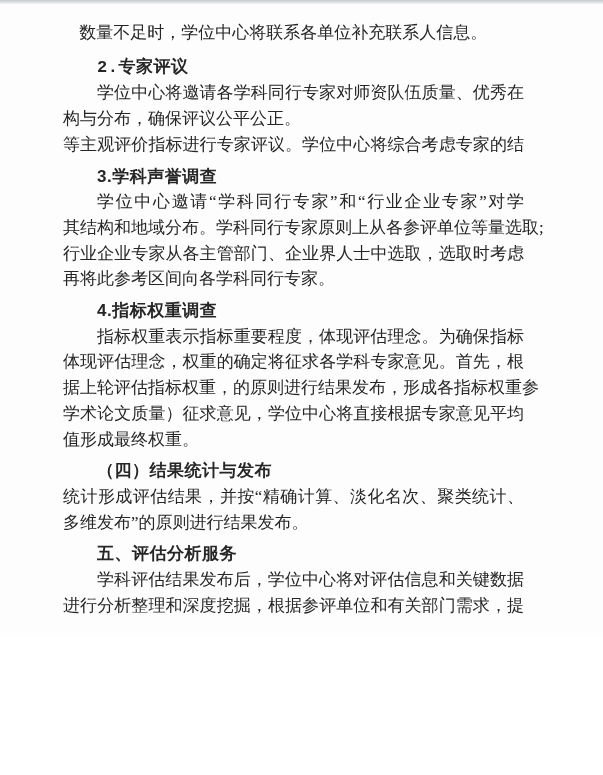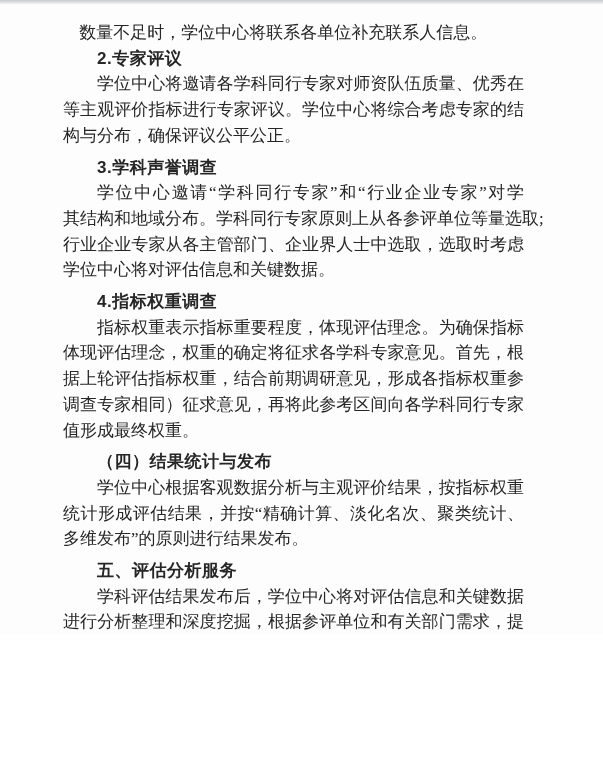--- a/index.html
+++ b/index.html
@@ -52,21 +52,21 @@
   .line.indent-2 { text-indent: 2em; }
   .line.indent-1 { text-indent: 0.95em; }
   .heading {
     font-family: "Liberation Sans", "DejaVu Sans", sans-serif;
     font-weight: 700;
     text-indent: 2em;
     white-space: nowrap;
     margin-top: 6px;
     letter-spacing: 0.5px;
   }
-  .heading.first { margin-top: 0; }
+  .heading.first { margin-top: 9px; font-family: Liberation Mono, monospace; }
   .footer {
     position: absolute;
     top: 732px;
     left: 0;
     width: 100%;
     text-align: center;
     font-size: 14px;
     letter-spacing: 2px;
     color: #333333;
   }
@@ -76,41 +76,40 @@
 
 <div class="page">
   <div class="scan-edge"></div>
   <div class="content">
       <div class="paragraph">
         <div class="line indent-1 no-justify">数量不足时，学位中心将联系各单位补充联系人信息。</div>
       </div>
       <div class="heading first">2.专家评议</div>
       <div class="paragraph">
         <div class="line indent-2">学位中心将邀请各学科同行专家对师资队伍质量、优秀在</div>
+        <div class="line no-justify">构与分布，确保评议公平公正。</div>
         <div class="line">等主观评价指标进行专家评议。学位中心将综合考虑专家的结</div>
-        <div class="line no-justify">构与分布，确保评议公平公正。</div>
       </div>
       <div class="heading">3.学科声誉调查</div>
       <div class="paragraph">
         <div class="line indent-2">学位中心邀请“学科同行专家”和“行业企业专家”对学</div>
         <div class="line">其结构和地域分布。学科同行专家原则上从各参评单位等量选取;</div>
         <div class="line">行业企业专家从各主管部门、企业界人士中选取，选取时考虑</div>
-        <div class="line no-justify">学位中心将对评估信息和关键数据。</div>
+        <div class="line no-justify">再将此参考区间向各学科同行专家。</div>
       </div>
       <div class="heading">4.指标权重调查</div>
       <div class="paragraph">
         <div class="line indent-2">指标权重表示指标重要程度，体现评估理念。为确保指标</div>
         <div class="line">体现评估理念，权重的确定将征求各学科专家意见。首先，根</div>
-        <div class="line">据上轮评估指标权重，结合前期调研意见，形成各指标权重参</div>
-        <div class="line">调查专家相同）征求意见，再将此参考区间向各学科同行专家</div>
+        <div class="line">据上轮评估指标权重，的原则进行结果发布，形成各指标权重参</div>
+        <div class="line">学术论文质量）征求意见，学位中心将直接根据专家意见平均</div>
         <div class="line no-justify">值形成最终权重。</div>
       </div>
       <div class="heading">（四）结果统计与发布</div>
       <div class="paragraph">
-        <div class="line indent-2">学位中心根据客观数据分析与主观评价结果，按指标权重</div>
         <div class="line">统计形成评估结果，并按“精确计算、淡化名次、聚类统计、</div>
         <div class="line no-justify">多维发布”的原则进行结果发布。</div>
       </div>
       <div class="heading">五、评估分析服务</div>
       <div class="paragraph">
         <div class="line indent-2">学科评估结果发布后，学位中心将对评估信息和关键数据</div>
         <div class="line">进行分析整理和深度挖掘，根据参评单位和有关部门需求，提</div>
       </div>
     </div>
   <div class="footer">—7—</div>

